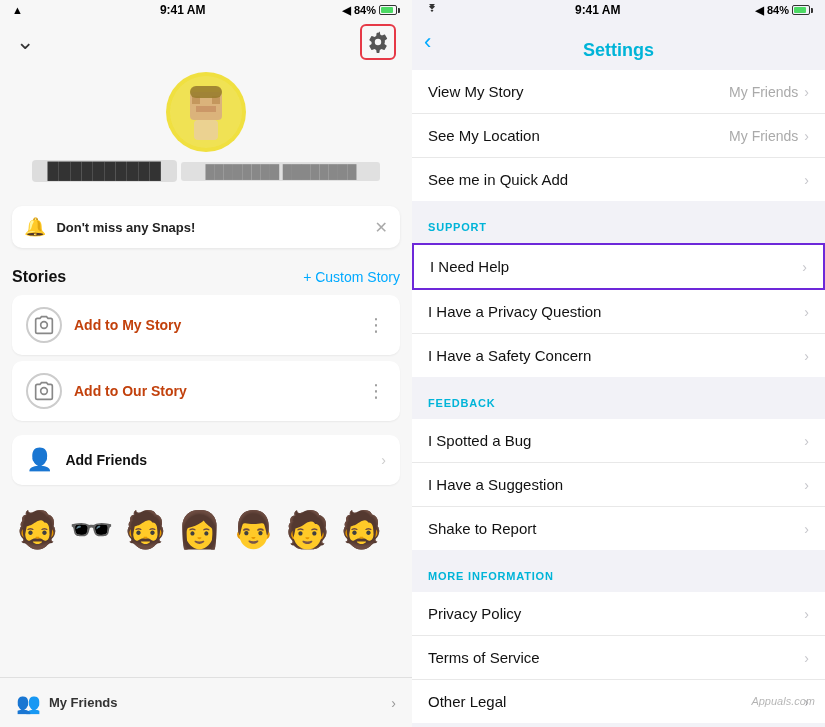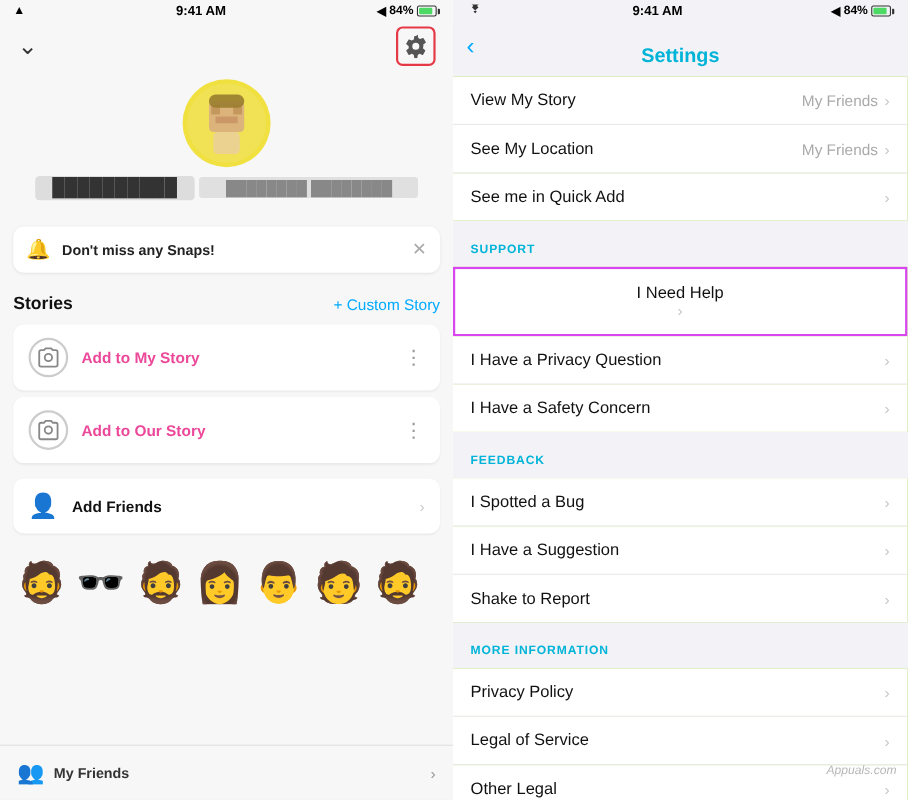--- a/index.html
+++ b/index.html
@@ -154,21 +154,21 @@
     .story-icon {
       width: 36px;
       height: 36px;
       border-radius: 50%;
       border: 2px solid #ccc;
       display: flex;
       align-items: center;
       justify-content: center;
     }
     .story-icon svg { width: 20px; height: 20px; stroke: #888; fill: none; stroke-width: 2; }
-    .story-label { flex: 1; font-size: 14px; font-weight: 600; color: #ec4899; }
+    .story-label { flex: 1; font-size: 14px; font-weight: 600; color: #c2410c; }
     .dots-btn { font-size: 18px; color: #999; cursor: pointer; letter-spacing: 1px; }
 
     .friends-section { padding: 8px 0 4px; }
 
     .friends-item {
       background: #fff;
       margin: 3px 12px;
       border-radius: 10px;
       padding: 12px 14px;
       display: flex;
@@ -287,23 +287,22 @@
       font-size: 14px;
       color: #aaa;
       margin-right: 6px;
     }
     .settings-row-chevron {
       font-size: 14px;
       color: #c7c7cc;
     }
 
     .settings-row.highlighted {
-      border: 2px solid #d946ef;
+      border: 2px solid #6d28d9;
       border-radius: 0;
-      flex-direction: column;
     }
 
     
     .watermark {
       position: absolute;
       bottom: 20px;
       right: 10px;
       font-size: 11px;
       color: rgba(0,0,0,0.3);
       font-style: italic;
@@ -547,21 +546,21 @@
       </div>
     </div>
 
     <div class="settings-section-label">MORE INFORMATION</div>
     <div class="settings-group">
       <div class="settings-row">
         <span class="settings-row-label">Privacy Policy</span>
         <span class="settings-row-chevron">›</span>
       </div>
       <div class="settings-row">
-        <span class="settings-row-label">Legal of Service</span>
+        <span class="settings-row-label">Terms of Service</span>
         <span class="settings-row-chevron">›</span>
       </div>
       <div class="settings-row">
         <span class="settings-row-label">Other Legal</span>
         <span class="settings-row-chevron">›</span>
       </div>
     </div>
 
   </div>
 

